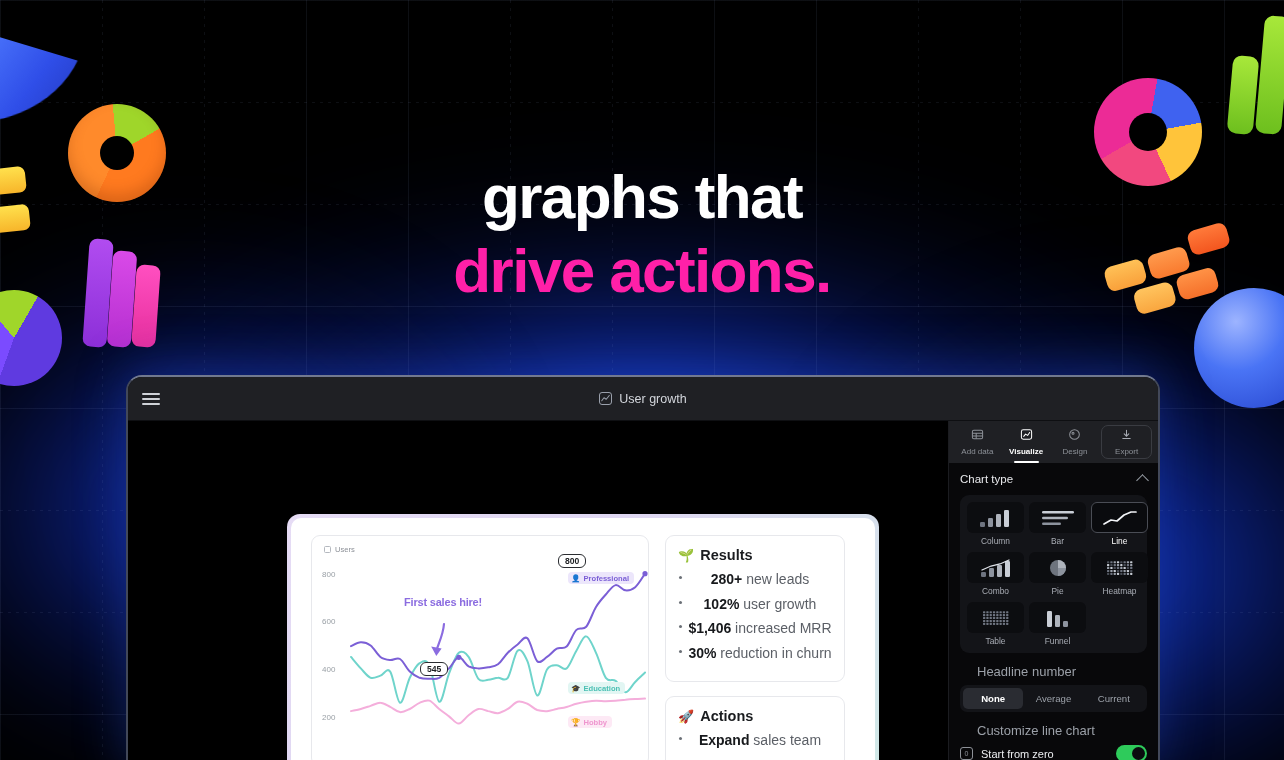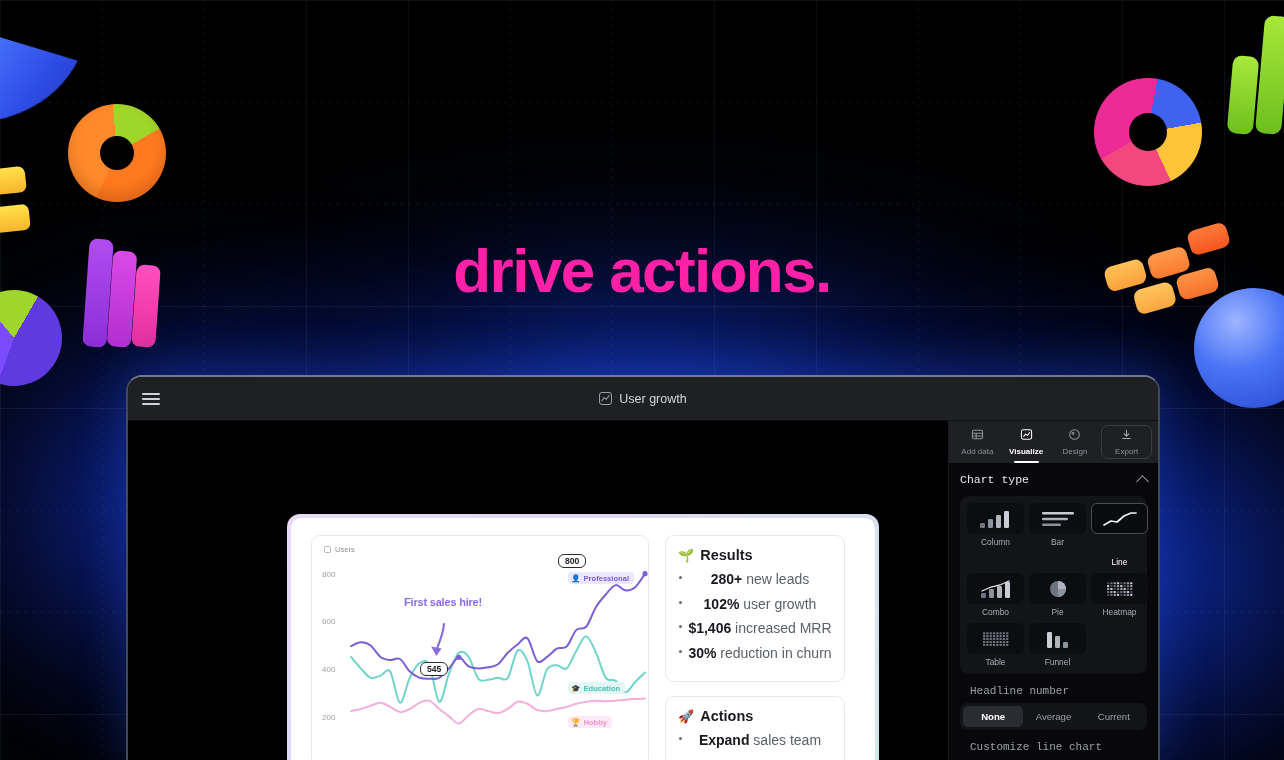--- a/index.html
+++ b/index.html
@@ -204,38 +204,38 @@
   .ptab {
     flex:1; display:flex; flex-direction:column; align-items:center; justify-content:center; gap:6px;
     font-size:8px; color:#8d9198; position:relative; cursor:pointer;
   }
   .ptab.active { color:#fff; font-weight:700; }
   .ptab.active::after{ content:""; position:absolute; bottom:0; left:12px; right:12px; height:2px; background:#fff; border-radius:2px; }
   .ptab.boxed { border:1px solid #3a3c42; border-radius:7px; margin:4px 2px; }
   .ptab svg { width:13px; height:13px; }
 
   .panel-scroll { flex:1; padding:10px 11px 0 11px; overflow:hidden; }
-  .sect-head { display:flex; align-items:center; justify-content:space-between; font-size:11.5px; color:#e8e9ec; margin-bottom:10px;font-family:Liberation Mono, monospace; }
+  .sect-head { display:flex; align-items:center; justify-content:space-between; font-size:11.5px; color:#e8e9ec; margin-bottom:10px; }
   .chev { width:9px; height:9px; border-left:1.4px solid #9aa0a8; border-top:1.4px solid #9aa0a8; transform:rotate(45deg); margin-top:3px; }
 
   .type-grid {
     background:#131418; border-radius:9px; padding:7px; display:grid;
     grid-template-columns:repeat(3,1fr); gap:6px 5px;
   }
   .type-cell { display:flex; flex-direction:column; align-items:center; gap:3px; cursor:pointer; }
   .type-thumb {
     width:57px; height:31px; background:#0c0d10; border-radius:6px; border:1px solid transparent;
     display:flex; align-items:center; justify-content:center;
   }
   .type-cell.sel .type-thumb { border-color:#4a4d55; background:#0a0b0e; }
   .type-name { font-size:8.4px; color:#a9adb5; }
-  .type-cell.sel .type-name { color:#fff;margin-top:20px; }
+  .type-cell.sel .type-name { color:#fff; }
   .type-thumb svg { width:40px; height:20px; }
 
-  .lbl { font-size:11px; color:#9ba0a8; margin:11px 0 6px 10px;font-family:Liberation Mono, monospace; }
+  .lbl { font-size:13px; color:#9ba0a8; margin:11px 0 6px 17px; }
   .seg { display:flex; background:#131418; border-radius:7px; padding:3px; }
   .seg div {
     flex:1; text-align:center; font-size:9.6px; color:#9ba0a8; padding:5px 0; border-radius:5px; cursor:pointer;
   }
   .seg div.on { background:#2a2c32; color:#fff; font-weight:700; }
 
   .row-toggle { display:flex; align-items:center; gap:8px; margin-top:7px; }
   .row-toggle .ricon { width:13px; height:13px; border:1.3px solid #8d9198; border-radius:3px; display:flex; align-items:center; justify-content:center; font-size:7px; color:#8d9198; }
   .row-toggle .rtxt { flex:1; font-size:11px; color:#eceef1; }
   .sw { width:31px; height:17px; border-radius:10px; position:relative; cursor:pointer; }
@@ -274,21 +274,21 @@
       <i></i>
       <i></i>
       <i></i>
       <i></i>
       <i></i>
     </div>
   <div class="deco ball-blue"></div>
 
   <h1 class="headline">
     <br>
-    <br>
+    <span>graphs that</span><br>
     <span class="pink">drive actions.</span>
   </h1>
 
   <div class="device">
 
     <div class="topbar">
       <div class="hamburger">
         <span></span>
           <span></span>
           <span></span>

